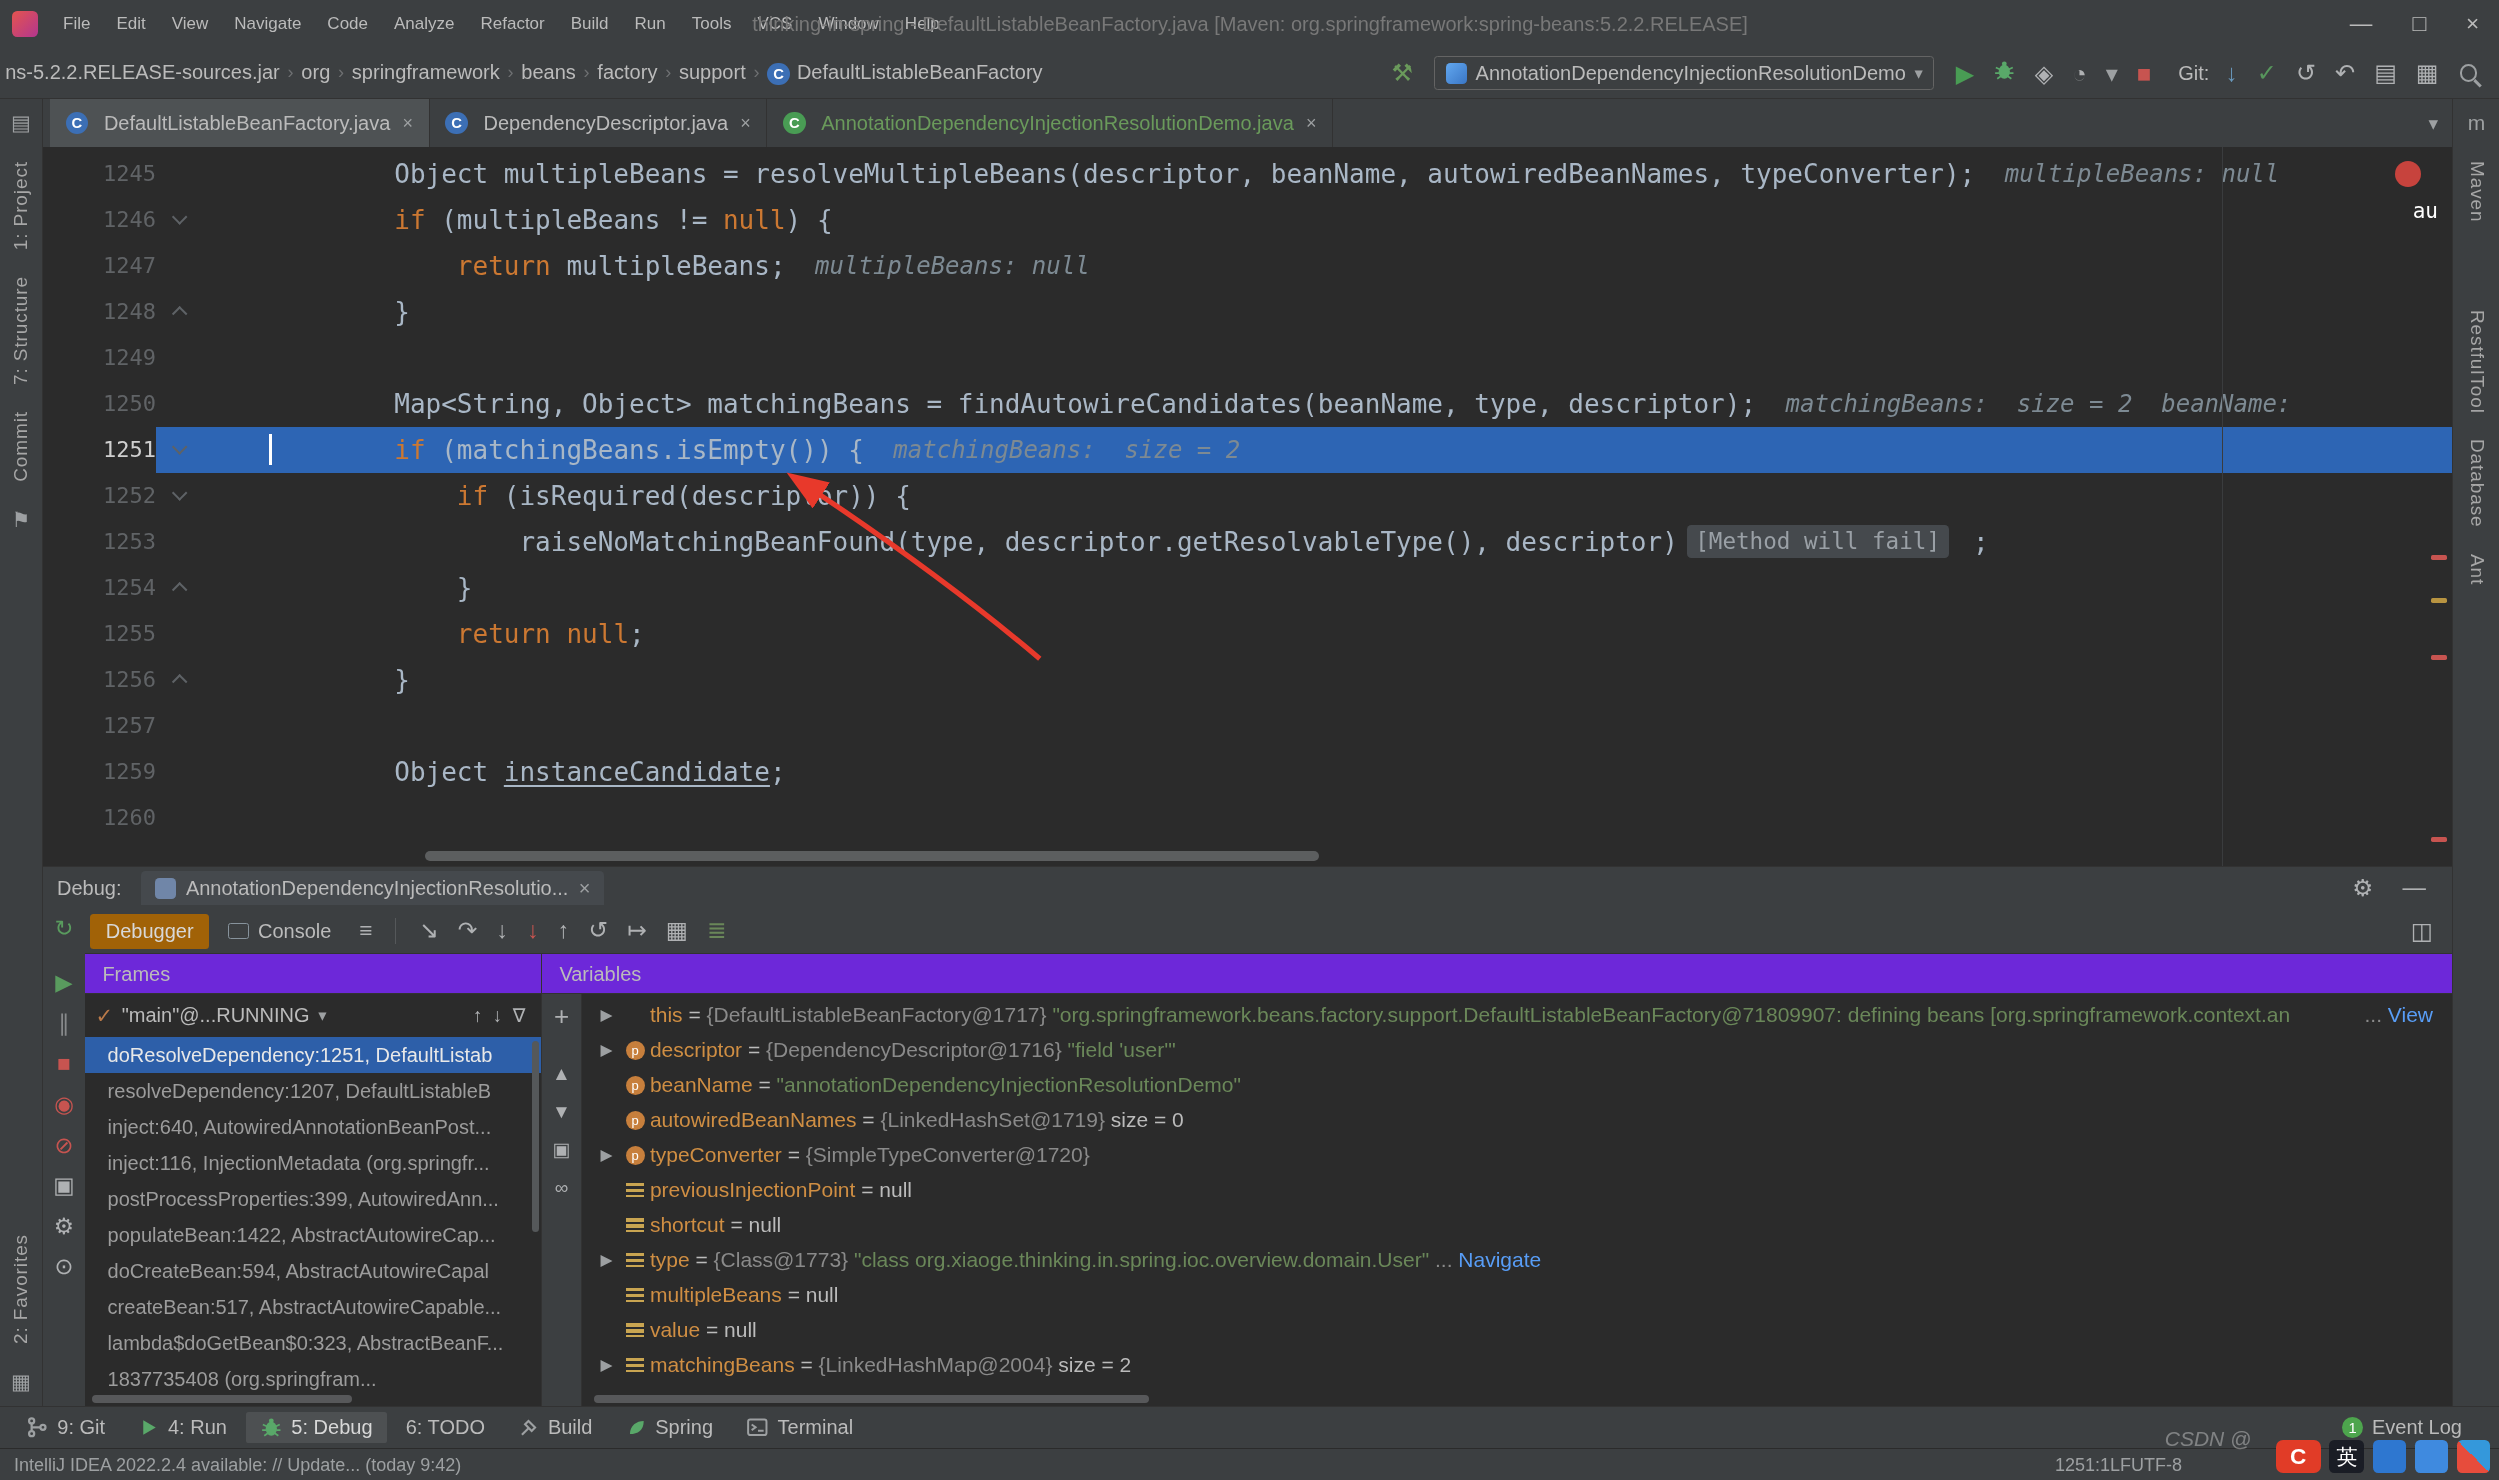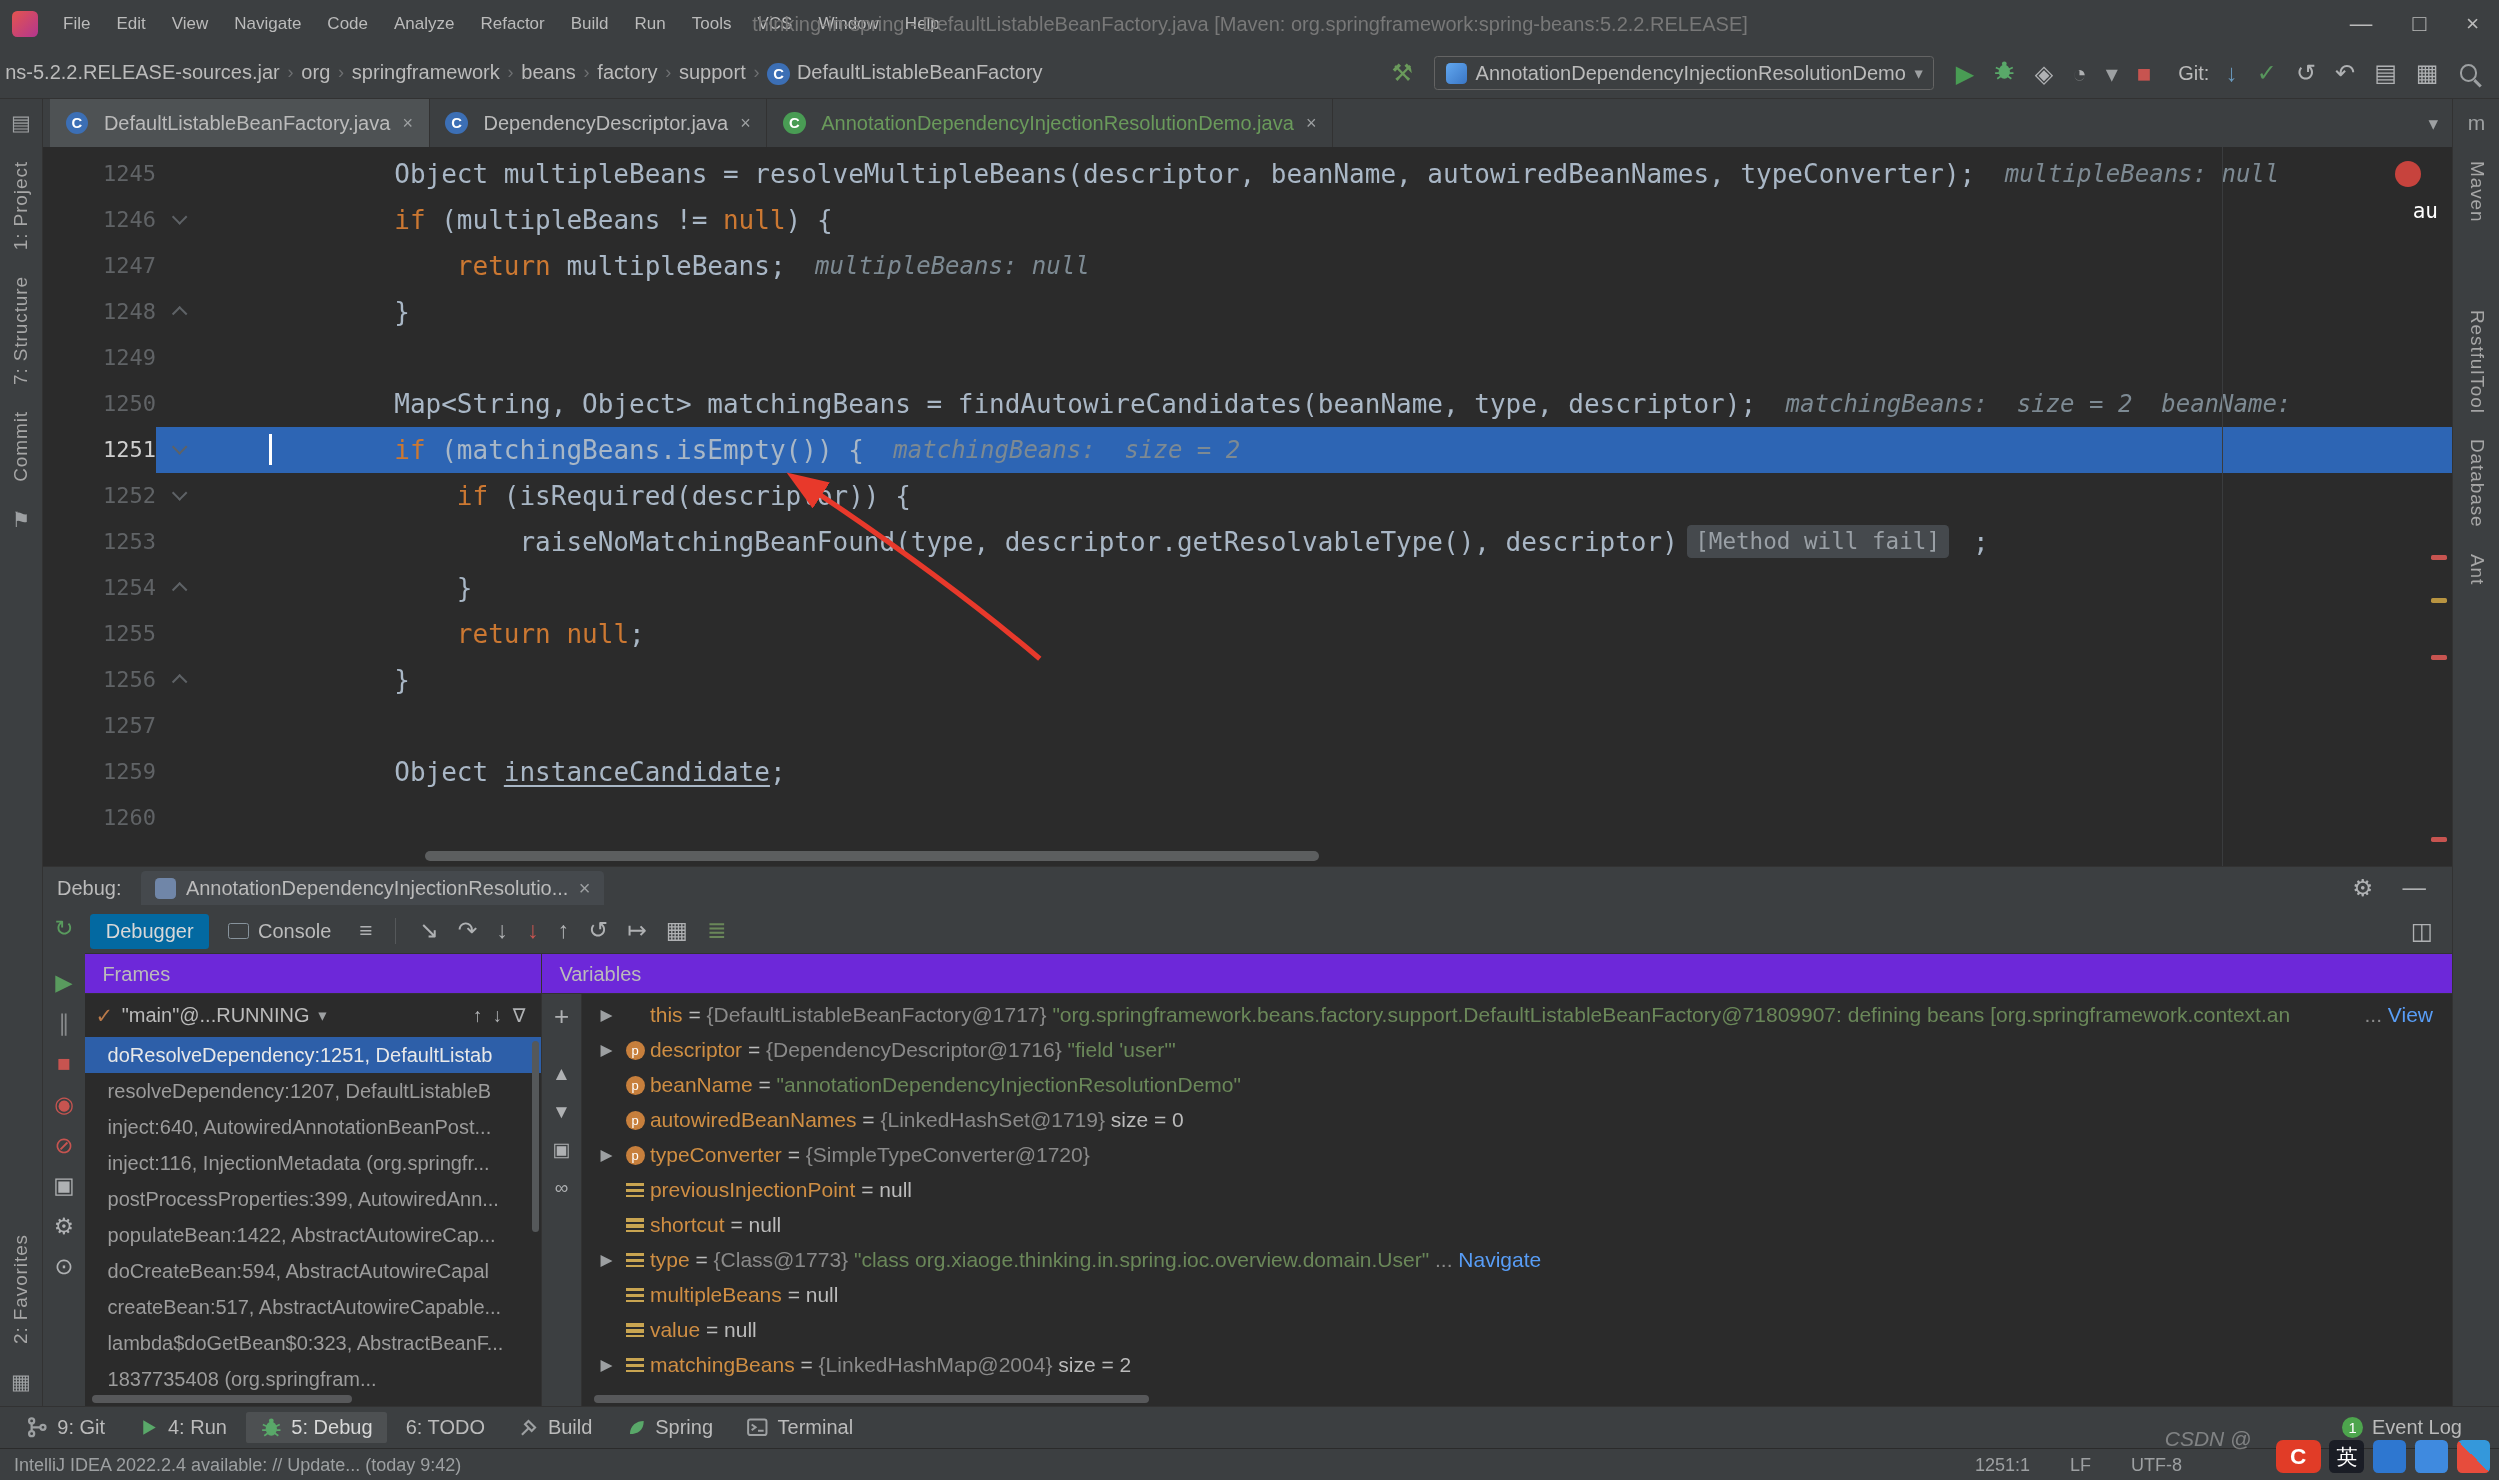--- a/index.html
+++ b/index.html
@@ -90,21 +90,21 @@
   .session-tab{margin-left:19px;display:flex;align-items:center;gap:10.4px;padding:5.2px 14px;background:#45494d;border-radius:4.3px 4.3px 0 0;}
   .session-ico{width:21px;height:21px;border-radius:4.3px;background:#7086a8;flex:none;}
   .dh-right{margin-left:auto;display:flex;gap:29.5px;color:#afb1b3;font-size:23.4px;padding-right:12px;}
   .debug-main{flex:1;display:flex;min-height:0;}
   .dstrip{width:42px;display:flex;flex-direction:column;align-items:center;padding-top:8.7px;gap:18px;font-size:22.6px;flex:none;}
   .dstrip .ico{line-height:1;}
   .dstrip .ico:first-child{margin-bottom:14px;}
   .debug-right{flex:1;display:flex;flex-direction:column;min-width:0;}
   .debug-toolbar{height:45px;display:flex;align-items:center;gap:3.5px;border-bottom:0.9px solid #323232;padding:0 5.2px;flex:none;}
   .dtab{display:flex;align-items:center;gap:8.7px;padding:6px 15.6px;font-size:20px;color:#bbbbbb;border-radius:3.5px;}
-  .dtab.active{background:#0369a1;color:#d8d8d8;}
+  .dtab.active{background:#a16207;color:#d8d8d8;}
   .con-ico{width:21px;height:16.5px;border:1.7px solid #87939c;border-radius:2.6px;display:inline-block;}
   .tsep{width:0.9px;height:26px;background:#55585a;margin:0 10.4px;}
   .step{font-size:23.4px;padding:0 9.5px;line-height:1;}
   .hamb{color:#afb1b3;font-size:22.6px;padding:0 8.7px;}
   .layout-ico{margin-left:auto;color:#afb1b3;font-size:23.4px;padding-right:14px;}
   .debug-content{flex:1;display:flex;min-height:0;}
   .frames-pane{width:457px;display:flex;flex-direction:column;border-right:0.9px solid #323232;flex:none;}
   .pane-h{height:40px;line-height:40px;padding:0 17.4px;font-size:20px;color:#bbbbbb;border-bottom:0.9px solid #323232;background:#6d28d9;flex:none;}
   .thread-row{height:43px;display:flex;align-items:center;gap:8.7px;padding:0 10.4px;font-size:20px;background:#2b2b2b;flex:none;}
   .thread-check{color:#bb7a49;font-size:21px;}
@@ -137,21 +137,21 @@
   
   .bottombar{height:42px;display:flex;align-items:center;background:#3c3f41;border-top:0.9px solid #323232;padding:0 12px;font-size:20px;gap:5.2px;flex:none;}
   .bitem{display:flex;align-items:center;gap:8.7px;padding:4.3px 14px;border-radius:2.6px;color:#bbbbbb;}
   .bitem.active{background:#4d5052;color:#d8d8d8;}
   .bitem svg{display:block;}
   .eventlog{margin-left:auto;margin-right:26px;display:flex;align-items:center;gap:8.7px;}
   .badge-green{width:21px;height:21px;border-radius:50%;background:#4da54d;color:#fff;font-size:14.8px;display:flex;align-items:center;justify-content:center;}
 
   
   .statusbar{height:33px;display:flex;align-items:center;background:#3c3f41;border-top:0.9px solid #2b2b2b;padding:0 14px;font-size:18px;color:#9da0a2;flex:none;}
-  .st-right{margin-left:auto;display:flex;gap:40px;align-items:center;padding-right:304px;}
+  .st-right{margin-left:auto;display:flex;align-items:center;padding-right:304px;}
 
   
   .watermark{position:absolute;right:3.5px;bottom:1.7px;height:45px;display:flex;align-items:center;gap:8.7px;z-index:50;padding:0 7px;}
   .wm-text{position:absolute;left:-104px;top:-7px;color:rgba(225,225,225,.42);font-size:21px;font-style:italic;white-space:nowrap;}
   .wm-logo{width:45px;height:33px;border-radius:7px;background:#e13c27;color:#fff;font-weight:bold;font-size:22.6px;display:flex;align-items:center;justify-content:center;}
   .wm-ime{min-width:35px;height:33px;border-radius:5.2px;background:rgba(22,26,34,.9);color:#fff;font-size:21px;display:flex;align-items:center;justify-content:center;padding:0 5.2px;}
   .wm-sq{width:33px;height:33px;border-radius:5.2px;display:inline-block;}
   .wm-sq.b1{background:#2e77d0;}
   .wm-sq.b2{background:#3f8adf;}
   .wm-sq.mc{background:linear-gradient(45deg,#e74c3c 0 50%,#3498db 50% 100%);}

